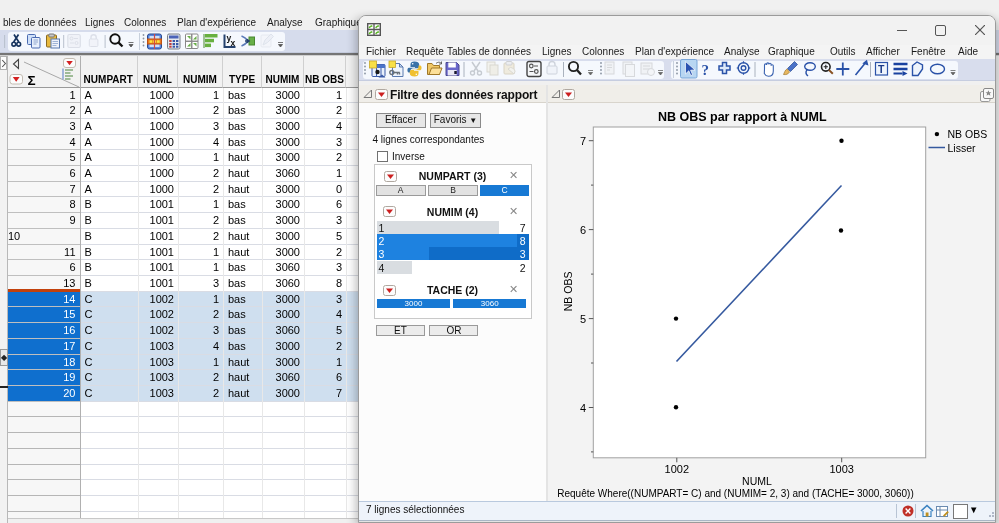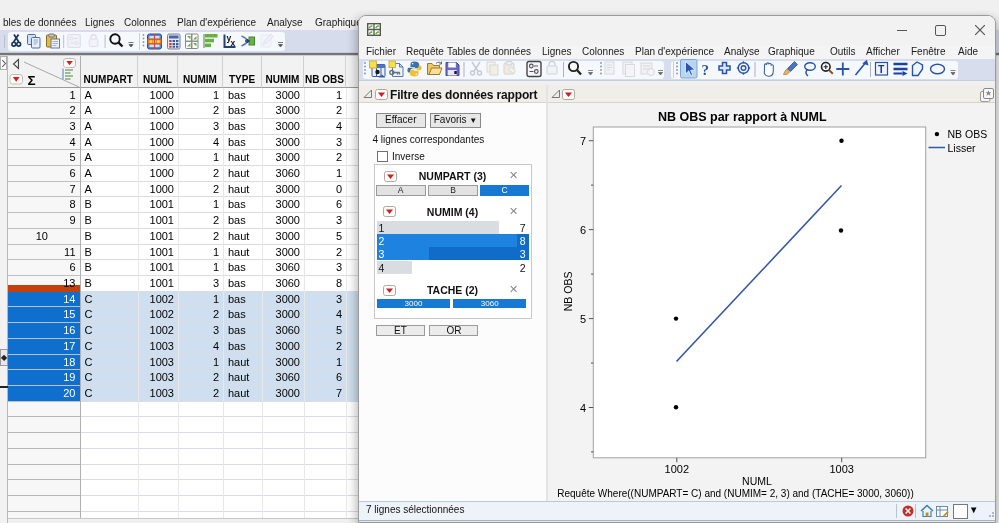--- a/index.html
+++ b/index.html
@@ -216,21 +216,21 @@
 <div style="position:absolute;left:262px;top:197.47px;width:42px;height:15.71px;box-sizing:border-box;font-size:11px;line-height:14.71px;text-align:right;padding-right:4px;color:#000;white-space:nowrap;">3000</div>
 <div style="position:absolute;left:304px;top:197.47px;width:42px;height:15.71px;box-sizing:border-box;font-size:11px;line-height:14.71px;text-align:right;padding-right:4px;color:#000;white-space:nowrap;">6</div>
 <div style="position:absolute;left:8px;top:213.18px;width:71.5px;height:15.71px;background:#f7f7f7;border-bottom:1px solid #bfbfbf;box-sizing:border-box;color:#000;font-size:11px;line-height:14.71px;text-align:right;padding-right:4px;white-space:nowrap;">9</div>
 <div style="position:absolute;left:79.5px;top:213.18px;width:278.5px;height:15.71px;background:#fff;border-bottom:1px solid #d9dce4;box-sizing:border-box;"></div>
 <div style="position:absolute;left:79.5px;top:213.18px;width:58.5px;height:15.71px;box-sizing:border-box;font-size:11px;line-height:14.71px;text-align:left;padding-left:5px;color:#000;white-space:nowrap;">B</div>
 <div style="position:absolute;left:138px;top:213.18px;width:40px;height:15.71px;box-sizing:border-box;font-size:11px;line-height:14.71px;text-align:right;padding-right:4px;color:#000;white-space:nowrap;">1001</div>
 <div style="position:absolute;left:178px;top:213.18px;width:45px;height:15.71px;box-sizing:border-box;font-size:11px;line-height:14.71px;text-align:right;padding-right:4px;color:#000;white-space:nowrap;">2</div>
 <div style="position:absolute;left:223px;top:213.18px;width:39px;height:15.71px;box-sizing:border-box;font-size:11px;line-height:14.71px;text-align:left;padding-left:5px;color:#000;white-space:nowrap;">bas</div>
 <div style="position:absolute;left:262px;top:213.18px;width:42px;height:15.71px;box-sizing:border-box;font-size:11px;line-height:14.71px;text-align:right;padding-right:4px;color:#000;white-space:nowrap;">3000</div>
 <div style="position:absolute;left:304px;top:213.18px;width:42px;height:15.71px;box-sizing:border-box;font-size:11px;line-height:14.71px;text-align:right;padding-right:4px;color:#000;white-space:nowrap;">3</div>
-<div style="position:absolute;left:8px;top:228.89px;width:71.5px;height:15.71px;background:#f7f7f7;border-bottom:1px solid #bfbfbf;box-sizing:border-box;color:#000;font-size:11px;line-height:14.71px;text-align:center;padding-right:4px;white-space:nowrap;">10</div>
+<div style="position:absolute;left:8px;top:228.89px;width:71.5px;height:15.71px;background:#f7f7f7;border-bottom:1px solid #bfbfbf;box-sizing:border-box;color:#000;font-size:11px;line-height:14.71px;text-align:left;padding-right:4px;white-space:nowrap;">10</div>
 <div style="position:absolute;left:79.5px;top:228.89px;width:278.5px;height:15.71px;background:#fff;border-bottom:1px solid #d9dce4;box-sizing:border-box;"></div>
 <div style="position:absolute;left:79.5px;top:228.89px;width:58.5px;height:15.71px;box-sizing:border-box;font-size:11px;line-height:14.71px;text-align:left;padding-left:5px;color:#000;white-space:nowrap;">B</div>
 <div style="position:absolute;left:138px;top:228.89px;width:40px;height:15.71px;box-sizing:border-box;font-size:11px;line-height:14.71px;text-align:right;padding-right:4px;color:#000;white-space:nowrap;">1001</div>
 <div style="position:absolute;left:178px;top:228.89px;width:45px;height:15.71px;box-sizing:border-box;font-size:11px;line-height:14.71px;text-align:right;padding-right:4px;color:#000;white-space:nowrap;">2</div>
 <div style="position:absolute;left:223px;top:228.89px;width:39px;height:15.71px;box-sizing:border-box;font-size:11px;line-height:14.71px;text-align:left;padding-left:5px;color:#000;white-space:nowrap;">haut</div>
 <div style="position:absolute;left:262px;top:228.89px;width:42px;height:15.71px;box-sizing:border-box;font-size:11px;line-height:14.71px;text-align:right;padding-right:4px;color:#000;white-space:nowrap;">3000</div>
 <div style="position:absolute;left:304px;top:228.89px;width:42px;height:15.71px;box-sizing:border-box;font-size:11px;line-height:14.71px;text-align:right;padding-right:4px;color:#000;white-space:nowrap;">5</div>
 <div style="position:absolute;left:8px;top:244.60px;width:71.5px;height:15.71px;background:#f7f7f7;border-bottom:1px solid #bfbfbf;box-sizing:border-box;color:#000;font-size:11px;line-height:14.71px;text-align:right;padding-right:4px;white-space:nowrap;">11</div>
 <div style="position:absolute;left:79.5px;top:244.60px;width:278.5px;height:15.71px;background:#fff;border-bottom:1px solid #d9dce4;box-sizing:border-box;"></div>
 <div style="position:absolute;left:79.5px;top:244.60px;width:58.5px;height:15.71px;box-sizing:border-box;font-size:11px;line-height:14.71px;text-align:left;padding-left:5px;color:#000;white-space:nowrap;">B</div>
@@ -240,21 +240,21 @@
 <div style="position:absolute;left:262px;top:244.60px;width:42px;height:15.71px;box-sizing:border-box;font-size:11px;line-height:14.71px;text-align:right;padding-right:4px;color:#000;white-space:nowrap;">3000</div>
 <div style="position:absolute;left:304px;top:244.60px;width:42px;height:15.71px;box-sizing:border-box;font-size:11px;line-height:14.71px;text-align:right;padding-right:4px;color:#000;white-space:nowrap;">2</div>
 <div style="position:absolute;left:8px;top:260.31px;width:71.5px;height:15.71px;background:#f7f7f7;border-bottom:1px solid #bfbfbf;box-sizing:border-box;color:#000;font-size:11px;line-height:14.71px;text-align:right;padding-right:4px;white-space:nowrap;">6</div>
 <div style="position:absolute;left:79.5px;top:260.31px;width:278.5px;height:15.71px;background:#fff;border-bottom:1px solid #d9dce4;box-sizing:border-box;"></div>
 <div style="position:absolute;left:79.5px;top:260.31px;width:58.5px;height:15.71px;box-sizing:border-box;font-size:11px;line-height:14.71px;text-align:left;padding-left:5px;color:#000;white-space:nowrap;">B</div>
 <div style="position:absolute;left:138px;top:260.31px;width:40px;height:15.71px;box-sizing:border-box;font-size:11px;line-height:14.71px;text-align:right;padding-right:4px;color:#000;white-space:nowrap;">1001</div>
 <div style="position:absolute;left:178px;top:260.31px;width:45px;height:15.71px;box-sizing:border-box;font-size:11px;line-height:14.71px;text-align:right;padding-right:4px;color:#000;white-space:nowrap;">1</div>
 <div style="position:absolute;left:223px;top:260.31px;width:39px;height:15.71px;box-sizing:border-box;font-size:11px;line-height:14.71px;text-align:left;padding-left:5px;color:#000;white-space:nowrap;">bas</div>
 <div style="position:absolute;left:262px;top:260.31px;width:42px;height:15.71px;box-sizing:border-box;font-size:11px;line-height:14.71px;text-align:right;padding-right:4px;color:#000;white-space:nowrap;">3060</div>
 <div style="position:absolute;left:304px;top:260.31px;width:42px;height:15.71px;box-sizing:border-box;font-size:11px;line-height:14.71px;text-align:right;padding-right:4px;color:#000;white-space:nowrap;">3</div>
-<div style="position:absolute;left:8px;top:276.02px;width:71.5px;height:15.71px;background:#f7f7f7;border-bottom:7px solid #c2410c;box-sizing:border-box;color:#000;font-size:11px;line-height:14.71px;text-align:right;padding-right:4px;white-space:nowrap;">13</div>
+<div style="position:absolute;left:8px;top:276.02px;width:71.5px;height:15.71px;background:#f7f7f7;border-bottom:3px solid #c2410c;box-sizing:border-box;color:#000;font-size:11px;line-height:14.71px;text-align:right;padding-right:4px;white-space:nowrap;">13</div>
 <div style="position:absolute;left:79.5px;top:276.02px;width:278.5px;height:15.71px;background:#fff;border-bottom:1px solid #d9dce4;box-sizing:border-box;"></div>
 <div style="position:absolute;left:79.5px;top:276.02px;width:58.5px;height:15.71px;box-sizing:border-box;font-size:11px;line-height:14.71px;text-align:left;padding-left:5px;color:#000;white-space:nowrap;">B</div>
 <div style="position:absolute;left:138px;top:276.02px;width:40px;height:15.71px;box-sizing:border-box;font-size:11px;line-height:14.71px;text-align:right;padding-right:4px;color:#000;white-space:nowrap;">1001</div>
 <div style="position:absolute;left:178px;top:276.02px;width:45px;height:15.71px;box-sizing:border-box;font-size:11px;line-height:14.71px;text-align:right;padding-right:4px;color:#000;white-space:nowrap;">3</div>
 <div style="position:absolute;left:223px;top:276.02px;width:39px;height:15.71px;box-sizing:border-box;font-size:11px;line-height:14.71px;text-align:left;padding-left:5px;color:#000;white-space:nowrap;">bas</div>
 <div style="position:absolute;left:262px;top:276.02px;width:42px;height:15.71px;box-sizing:border-box;font-size:11px;line-height:14.71px;text-align:right;padding-right:4px;color:#000;white-space:nowrap;">3060</div>
 <div style="position:absolute;left:304px;top:276.02px;width:42px;height:15.71px;box-sizing:border-box;font-size:11px;line-height:14.71px;text-align:right;padding-right:4px;color:#000;white-space:nowrap;">8</div>
 <div style="position:absolute;left:8px;top:291.73px;width:71.5px;height:15.71px;background:#0f6fce;border-bottom:1px solid #bfbfbf;box-sizing:border-box;color:#fff;font-size:11px;line-height:14.71px;text-align:right;padding-right:4px;white-space:nowrap;">14</div>
 <div style="position:absolute;left:79.5px;top:291.73px;width:278.5px;height:15.71px;background:#cfdfef;border-bottom:1px solid #d9dce4;box-sizing:border-box;"></div>
 <div style="position:absolute;left:79.5px;top:291.73px;width:58.5px;height:15.71px;box-sizing:border-box;font-size:11px;line-height:14.71px;text-align:left;padding-left:5px;color:#000;white-space:nowrap;">C</div>

